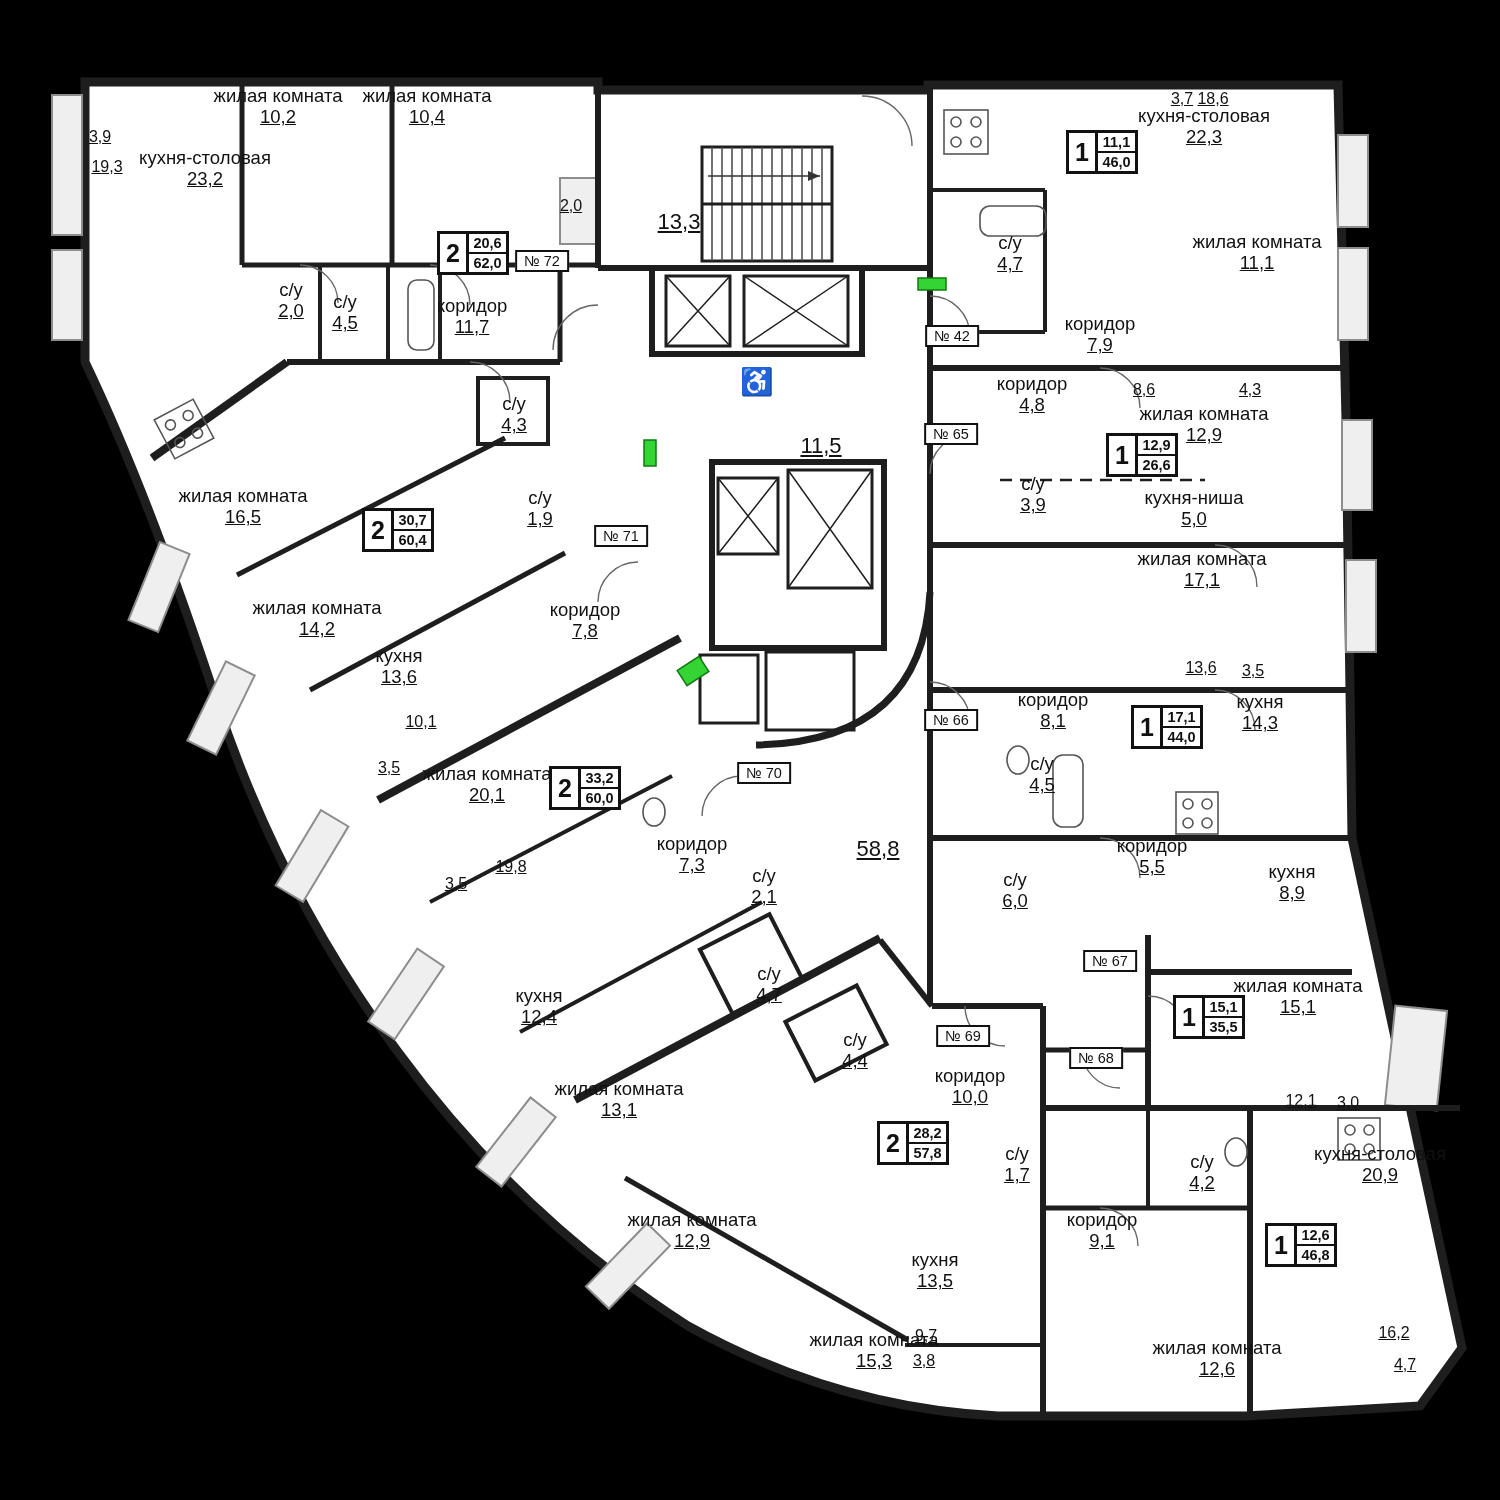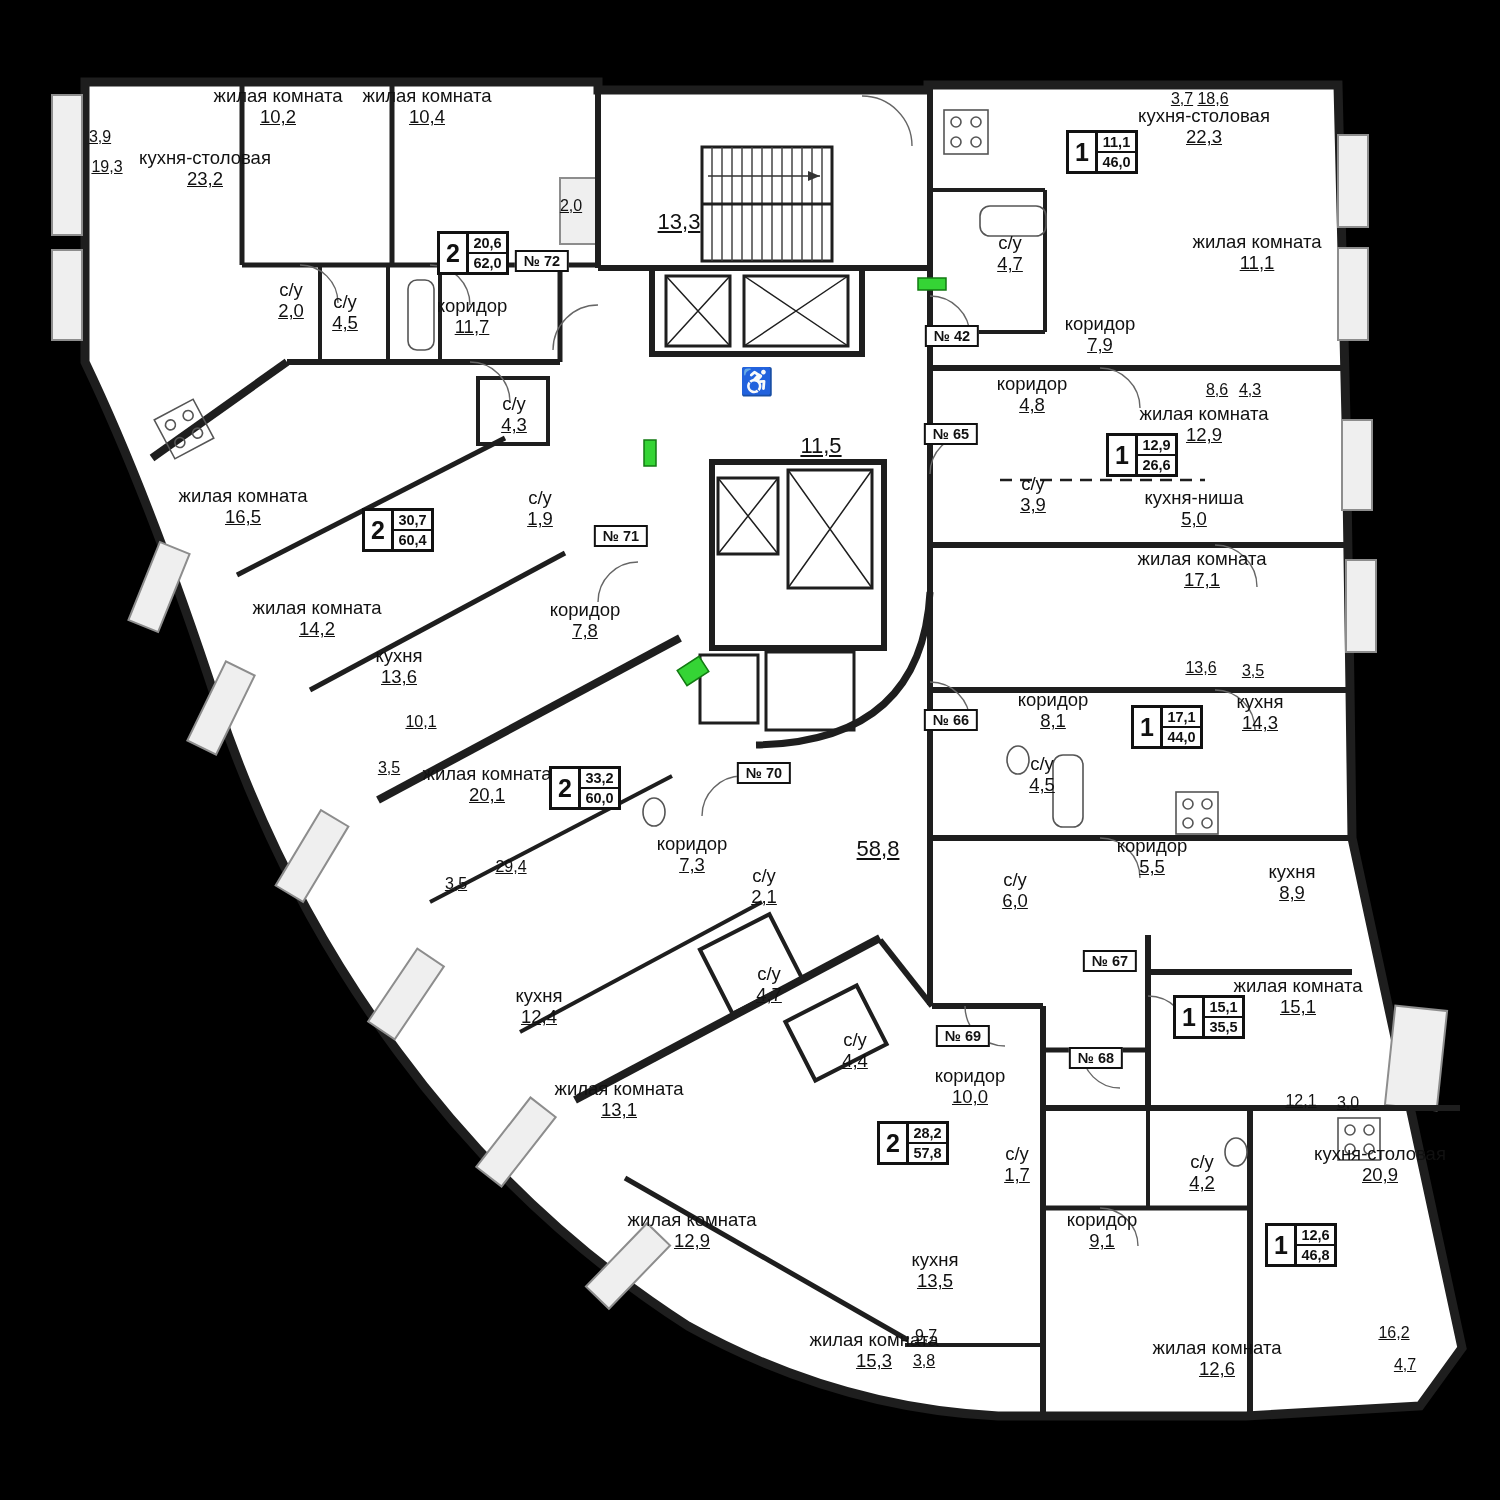--- a/index.html
+++ b/index.html
@@ -8,21 +8,21 @@
   #plan-svg{position:absolute;left:0;top:0;}
   .room{position:absolute;width:140px;margin-left:-70px;text-align:center;
         font-size:18.5px;line-height:1.1;color:#111;}
   .room .rn{display:block;}
   .room .ra{display:inline-block;text-decoration:underline;margin-top:1px;font-size:18.5px;}
   .dim{position:absolute;transform:translate(-50%,-50%);font-size:16px;
        text-decoration:underline;white-space:nowrap;}
   .big{position:absolute;transform:translate(-50%,-50%);font-size:22px;
        text-decoration:underline;white-space:nowrap;}
   .tag{position:absolute;transform:translate(-50%,-50%);border:2px solid #111;
-       background:#fff;font-weight:bold;font-size:14.5px;padding:1px 7px;white-space:nowrap;}
+       background:#fff;font-weight:normal;font-size:14.5px;padding:1px 7px;white-space:nowrap;}
   .apt{position:absolute;display:flex;width:66px;height:38px;border:3px solid #111;background:#fff;}
   .apt-n{width:26px;border-right:3px solid #111;font-weight:bold;font-size:25px;
          display:flex;align-items:center;justify-content:center;}
   .apt-a{flex:1;display:flex;flex-direction:column;}
   .apt-l,.apt-t{flex:1;display:flex;align-items:center;justify-content:center;
          font-weight:bold;font-size:14.5px;}
   .apt-l{border-bottom:2px solid #111;}
   .wc{position:absolute;transform:translate(-50%,-50%);font-size:27px;color:#333;}
 </style>
 </head>
@@ -257,31 +257,31 @@
   <div class="room" style="left:1100px;top:314px"><span class="rn">коридор</span><span class="ra">7,9</span></div>
   <div class="room" style="left:1257px;top:232px"><span class="rn">жилая комната</span><span class="ra">11,1</span></div>
   <div class="room" style="left:1010px;top:233px"><span class="rn">с/у</span><span class="ra">4,7</span></div>
   <div class="room" style="left:1204px;top:106px"><span class="rn">кухня-столовая</span><span class="ra">22,3</span></div>
 
   <div class="dim" style="left:100px;top:137px">3,9</div>
   <div class="dim" style="left:107px;top:167px">19,3</div>
   <div class="dim" style="left:571px;top:206px">2,0</div>
   <div class="dim" style="left:1213px;top:99px">18,6</div>
   <div class="dim" style="left:1182px;top:99px">3,7</div>
-  <div class="dim" style="left:1217px;top:390px">8,6</div>
+  <div class="dim" style="left:1144px;top:390px">8,6</div>
   <div class="dim" style="left:1250px;top:390px">4,3</div>
   <div class="dim" style="left:1201px;top:668px">13,6</div>
   <div class="dim" style="left:1253px;top:671px">3,5</div>
   <div class="dim" style="left:1301px;top:1101px">12,1</div>
   <div class="dim" style="left:1348px;top:1103px">3,0</div>
   <div class="dim" style="left:1394px;top:1333px">16,2</div>
   <div class="dim" style="left:1405px;top:1365px">4,7</div>
   <div class="dim" style="left:926px;top:1336px">9,7</div>
   <div class="dim" style="left:924px;top:1361px">3,8</div>
-  <div class="dim" style="left:511px;top:867px">29,4</div>
+  <div class="dim" style="left:511px;top:867px">19,8</div>
   <div class="dim" style="left:456px;top:884px">3,5</div>
   <div class="dim" style="left:421px;top:722px">10,1</div>
   <div class="dim" style="left:389px;top:768px">3,5</div>
 
   <div class="apt" style="left:437px;top:231px">
     <div class="apt-n">2</div>
     <div class="apt-a">
         <div class="apt-l">20,6</div>
     <div class="apt-t">62,0</div>
       </div>

